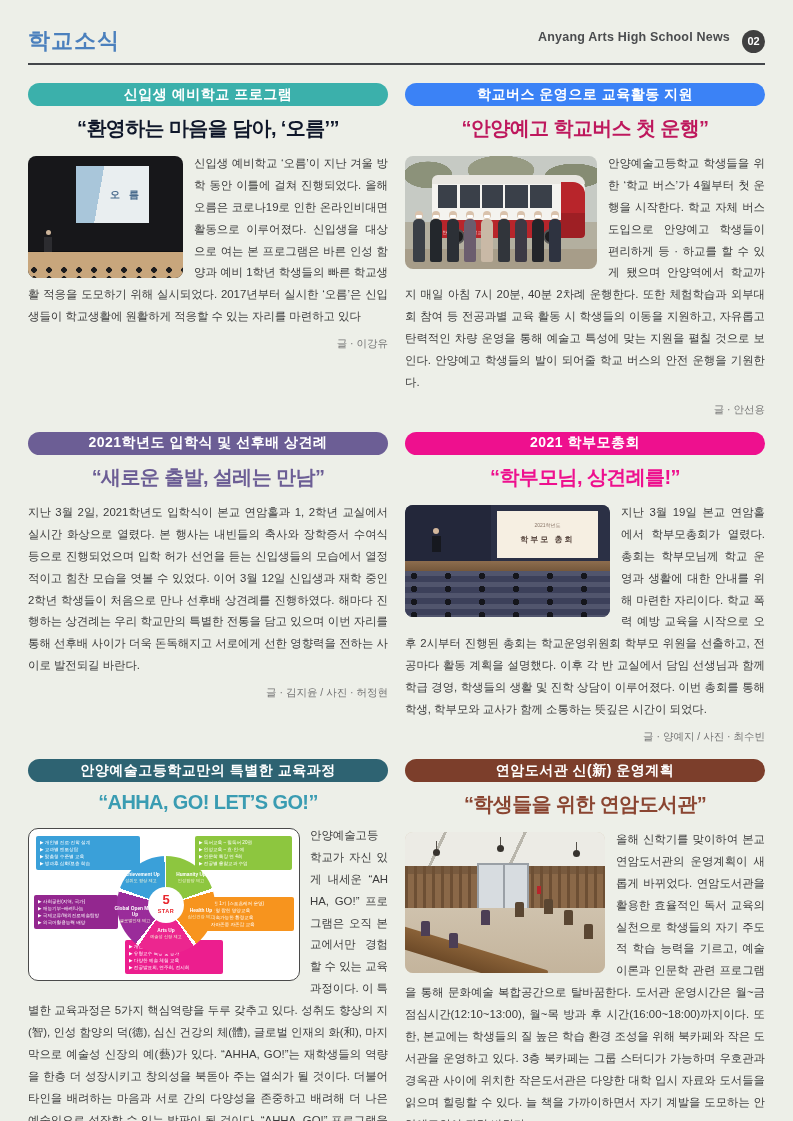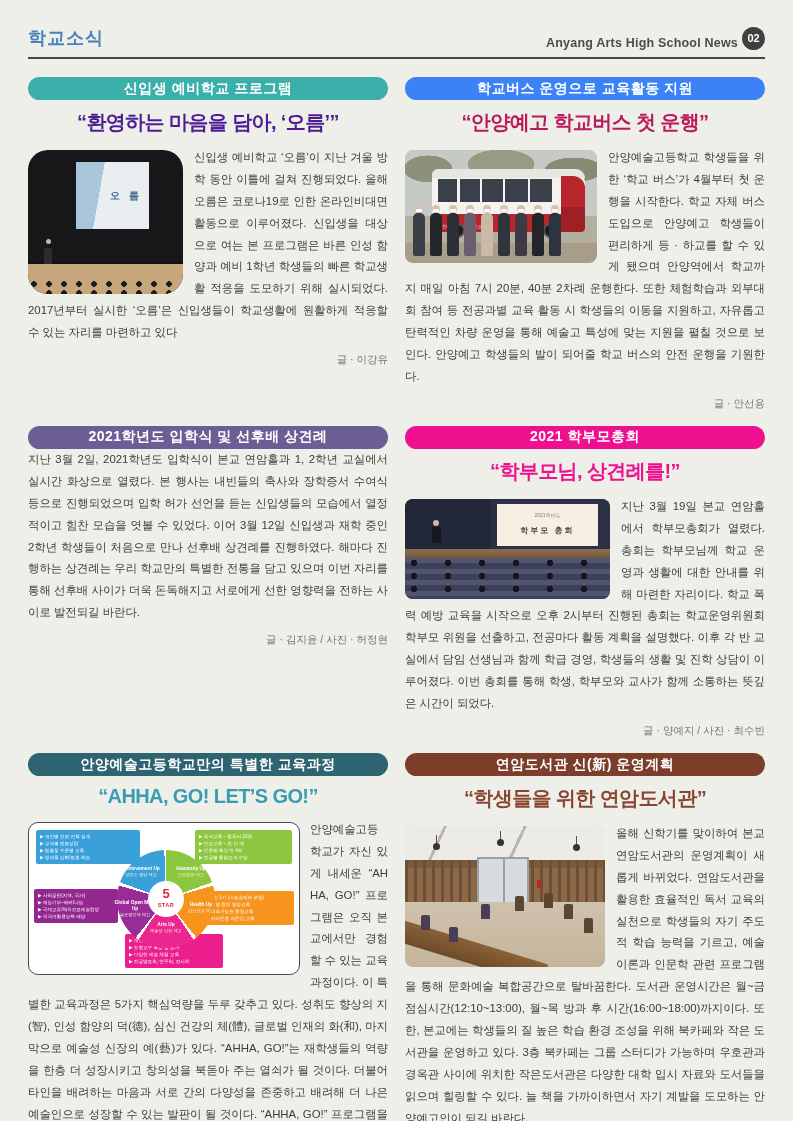--- a/index.html
+++ b/index.html
@@ -2,39 +2,39 @@
 <html><head>
 <meta charset="utf-8">
 <style>
   * { margin:0; padding:0; box-sizing:border-box; }
   html,body { background:#d8dad2; }
   body { font-family:"Liberation Sans","DejaVu Sans",sans-serif; }
   .page { width:793px; height:1121px; background:#edefe8; margin:0 auto; padding:26px 28px 18px; overflow:hidden; position:relative; }
 
   
   .masthead-row { display:flex; justify-content:space-between; align-items:center; }
-  .section-title { font-size:18px; font-weight:bold; letter-spacing:1px; }
-  .mast-right { display:flex; align-items:flex-end; gap:4px; }
+  .section-title { font-size:22px; font-weight:bold; letter-spacing:1px; }
+  .mast-right { display:flex; align-items:flex-start; gap:12px; }
   .mast-text { font-size:12.5px; font-weight:bold; color:#4a4c4e; letter-spacing:0.2px; }
   .page-badge { width:23px; height:23px; border-radius:50%; color:#fff; font-size:11px; font-weight:bold; display:flex; align-items:center; justify-content:center; }
   .mast-rule { border-bottom:2px solid #43464a; margin-top:7px; margin-bottom:18px; }
 
   
   .grid { display:grid; grid-template-columns:1fr 1fr; column-gap:17px; row-gap:13px; }
   .article { min-width:0; }
   .pill { height:23px; border-radius:12px; color:#fff; font-size:14px; font-weight:bold; display:flex; align-items:center; justify-content:center; letter-spacing:0.5px; }
   .a-title { text-align:center; font-size:20px; font-weight:800; margin:9px 0 11px; letter-spacing:-0.6px; }
   .a-body { font-size:11.4px; line-height:1.92; text-align:justify; color:#3b3b3b; word-break:break-all; }
   .byline { text-align:right; color:#767676; font-size:10.5px; margin-top:5px; clear:none; }
 
   
   .photo { float:left; margin:3px 11px 5px 0; border-radius:8px; overflow:hidden; position:relative; }
 
   
-  .ph1 { width:155px; height:144px; background:linear-gradient(#17171a 0 78%, #0f0f11 78% 100%);border-radius:20px; }
+  .ph1 { width:155px; height:122px; background:linear-gradient(#17171a 0 78%, #0f0f11 78% 100%); }
   .ph1 .screen { position:absolute; left:31%; top:8%; width:47%; height:47%; background:linear-gradient(100deg,#a9c6da 0 34%,#e9eef0 34% 100%); display:flex; align-items:center; justify-content:flex-end; padding-right:7px; }
   .ph1 .screen-label { color:#4a6b8d; font-weight:bold; font-size:10px; letter-spacing:3px; }
   .ph1 .floor { position:absolute; left:0; right:0; bottom:0; height:21%; background:#c8a67c; }
   .ph1 .heads { position:absolute; left:0; right:0; bottom:0; height:10%;
     background-image:radial-gradient(circle at 6px 4px,#1c1c1e 2.6px,transparent 3px); background-size:15px 9px; }
   .ph1 .podium { position:absolute; left:10%; bottom:20%; width:8px; height:17px; background:#2c2c30; }
   .ph1 .pod-head { position:absolute; left:11.5%; bottom:35%; width:5px; height:5px; border-radius:50%; background:#cdb49a; }
 
   
   .ph2 { width:192px; height:113px; background:linear-gradient(#c6cac4 0 58%,#b3af9f 58% 82%,#a79d89 82% 100%); }
@@ -63,21 +63,21 @@
                      radial-gradient(circle at 94% 88%, #f4c2d4 14px, transparent 15px),
                      radial-gradient(circle at 80% 14%, #f8dde7 7px, transparent 8px);
     display:flex; flex-direction:column; align-items:center; justify-content:center; gap:3px; }
   .ph3 .screen-top { color:#c45a74; font-size:6px; letter-spacing:1px; }
   .ph3 .screen-main { color:#54454e; font-size:12px; font-weight:bold; letter-spacing:4px; }
   .ph3 .podium { position:absolute; left:46%; bottom:7%; width:13px; height:20px; background:#6e2e28; }
   .ph3 .pod-head { position:absolute; left:49%; bottom:24%; width:6px; height:6px; border-radius:50%; background:#c9ac92; }
   .ph3 .side { position:absolute; left:0; bottom:10%; width:6px; height:24px; background:#1d1d20; }
 
   
-  .ph4 { width:205px; height:100px; background:#454a5e; }
+  .ph4 { width:205px; height:112px; background:#454a5e; }
   .ph4 .wall { position:absolute; left:0; top:0; right:0; height:50%; background:linear-gradient(90deg,#23273a 0 42%, #2b3045 42% 100%); }
   .ph4 .screen { position:absolute; left:45%; top:5%; width:49%; height:42%; background:#f6efe2;
     display:flex; flex-direction:column; align-items:center; justify-content:center; gap:2px; }
   .ph4 .screen-top { color:#8a7668; font-size:5px; }
   .ph4 .screen-main { color:#5d4c44; font-size:8px; font-weight:bold; letter-spacing:2px; }
   .ph4 .stage-edge { position:absolute; left:0; right:0; top:50%; height:9%; background:linear-gradient(#8d6d4e,#75583c); }
   .ph4 .seats { position:absolute; left:0; right:0; bottom:0; height:41%;
     background:repeating-linear-gradient(#51556d 0 5px, #3c405a 5px 11px); }
   .ph4 .heads { position:absolute; left:0; right:0; bottom:0; height:41%;
     background-image:radial-gradient(circle at 9px 5px, #15161c 3px, transparent 3.4px); background-size:34px 13px; }
@@ -141,21 +141,21 @@
       <div class="mast-text">Anyang Arts High School News</div>
       <div class="page-badge" style="background-color: #404040;">02</div>
     </div>
   </div>
   <div class="mast-rule"></div>
 
   <div class="grid">
 
     <section class="article">
       <div class="pill" style="background-color: rgb(59, 176, 171);">신입생 예비학교 프로그램</div>
-      <h2 class="a-title" style="color: #4c1d95;">“환영하는 마음을 담아, ‘오름’”</h2>
+      <h2 class="a-title" style="color: #0f172a;">“환영하는 마음을 담아, ‘오름’”</h2>
       <div class="a-body">
         <div class="photo ph1">
           <div class="screen">
               <span class="screen-label">오 름</span>
             </div>
           <div class="podium"></div>
           <div class="pod-head"></div>
           <div class="floor"></div>
           <div class="heads"></div>
         </div><span>신입생 예비학교 ‘오름’이 지난 겨울 방학 동안 이틀에 걸쳐 진행되었다. 올해 오름은 코로나19로 인한 온라인비대면 활동으로 이루어졌다. 신입생을 대상으로 여는 본 프로그램은 바른 인성 함양과 예비 1학년 학생들의 빠른 학교생활 적응을 도모하기 위해 실시되었다. 2017년부터 실시한 ‘오름’은 신입생들이 학교생활에 원활하게 적응할 수 있는 자리를 마련하고 있다</span>
@@ -190,20 +190,21 @@
             <div class="person" style="background:#23252a"></div>
             <div class="person" style="background:#2e3340"></div>
           </div>
         </div><span>안양예술고등학교 학생들을 위한 ‘학교 버스’가 4월부터 첫 운행을 시작한다. 학교 자체 버스 도입으로 안양예고 학생들이 편리하게 등 · 하교를 할 수 있게 됐으며 안양역에서 학교까지 매일 아침 7시 20분, 40분 2차례 운행한다. 또한 체험학습과 외부대회 참여 등 전공과별 교육 활동 시 학생들의 이동을 지원하고, 자유롭고 탄력적인 차량 운영을 통해 예술고 특성에 맞는 지원을 펼칠 것으로 보인다. 안양예고 학생들의 발이 되어줄 학교 버스의 안전 운행을 기원한다.</span>
         <div class="byline">글 · 안선용</div>
       </div>
     </section>
 
     <section class="article">
       <div class="pill" style="background-color: rgb(108, 94, 149);">2021학년도 입학식 및 선후배 상견례</div>
+      <h2 class="a-title" style="color: rgb(108, 94, 149);">“새로운 출발, 설레는 만남”</h2>
       <div class="a-body">
         <span>지난 3월 2일, 2021학년도 입학식이 본교 연암홀과 1, 2학년 교실에서 실시간 화상으로 열렸다. 본 행사는 내빈들의 축사와 장학증서 수여식 등으로 진행되었으며 입학 허가 선언을 듣는 신입생들의 모습에서 열정적이고 힘찬 모습을 엿볼 수 있었다. 이어 3월 12일 신입생과 재학 중인 2학년 학생들이 처음으로 만나 선후배 상견례를 진행하였다. 해마다 진행하는 상견례는 우리 학교만의 특별한 전통을 담고 있으며 이번 자리를 통해 선후배 사이가 더욱 돈독해지고 서로에게 선한 영향력을 전하는 사이로 발전되길 바란다.</span>
         <div class="byline">글 · 김지윤 / 사진 · 허정현</div>
       </div>
     </section>
 
     <section class="article">
       <div class="pill" style="background-color: rgb(238, 16, 142);">2021 학부모총회</div>
       <h2 class="a-title" style="color: rgb(238, 16, 142);">“학부모님, 상견례를!”</h2>
       <div class="a-body">

